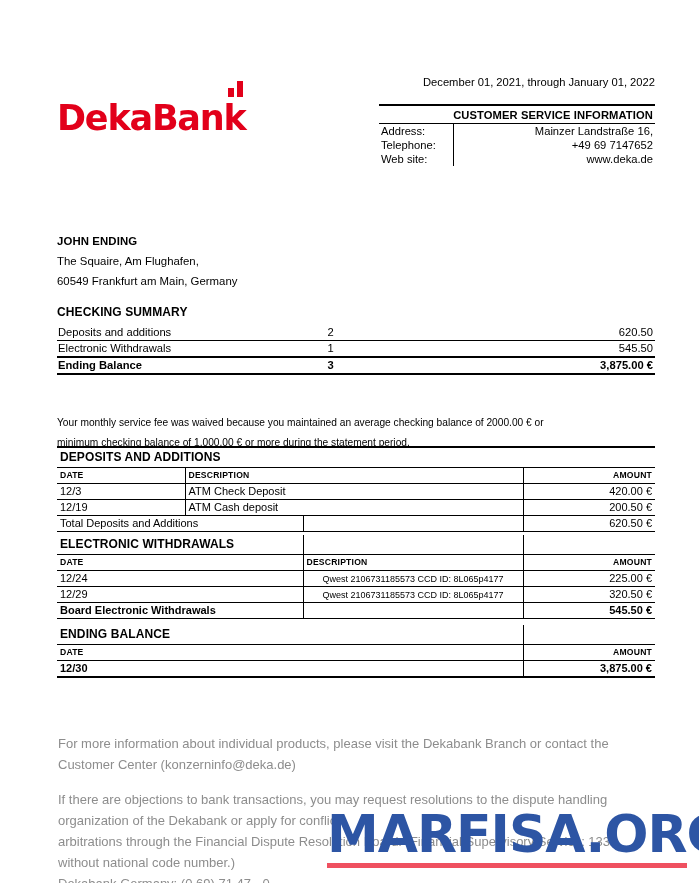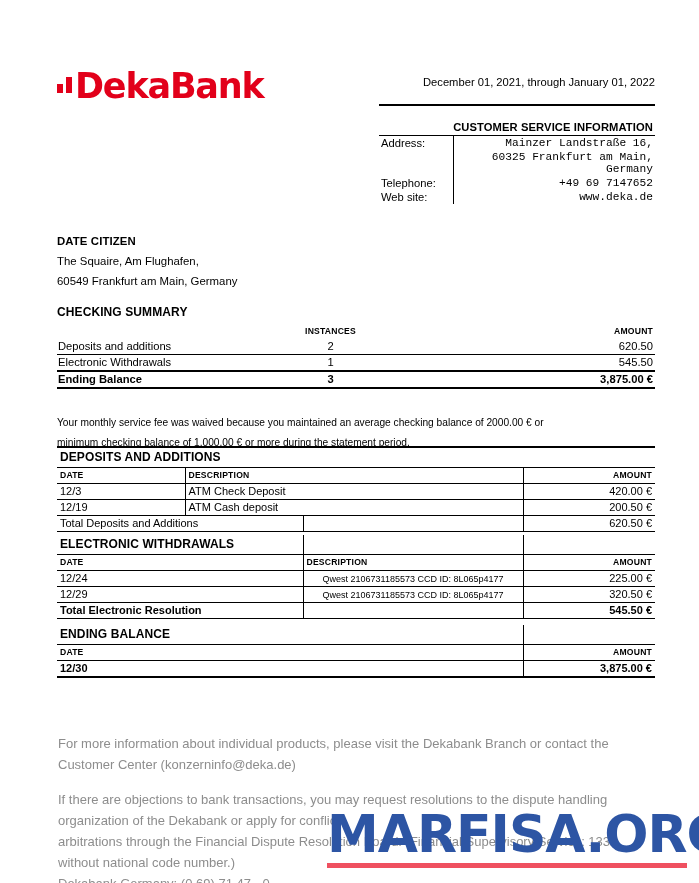--- a/index.html
+++ b/index.html
@@ -25,24 +25,25 @@
   
   .header {
     position: absolute;
     left: 0; right: 0; top: 0;
     height: 215px;
   }
 
   .logo {
     position: absolute;
     left: 57px;
-    top: 66px;
+    top: 81px;
     display: flex;
-    align-items: center;
+    align-items: flex-end;
     height: 40px;
+    flex-direction: column;
   }
   .logo-bars {
     display: flex;
     align-items: flex-end;
     gap: 3px;
     margin-right: 3px;
     margin-bottom: 3px;
   }
   .logo-bar {
     background: #e2001a;
@@ -76,35 +77,34 @@
     top: 104px;
     width: 276px;
     border-collapse: collapse;
     font-size: 11.2px;
   }
   .svc-title-row td {
     border-top: 2px solid #000;
     border-bottom: 1.2px solid #000;
     text-align: right;
     font-weight: bold;
-    padding: 15px 2px 2px 0;
+    padding: 3px 2px 2px 0;
     letter-spacing: 0.1px;
   }
   .svc-table td.lbl {
     width: 72px;
     text-align: left;
     padding: 1px 0 1px 2px;
     vertical-align: top;
     border-right: 1.6px solid #000;
   }
   .svc-table td.val {
     text-align: right;
     padding: 1px 2px 1px 4px;
     vertical-align: top;
-    font-family: Liberation Mono, monospace;
   }
   .svc-table tr.addr-row td.lbl { border-right: 1.6px solid #000; }
 
   
   .customer {
     position: absolute;
     left: 57px;
     top: 231px;
     font-size: 11.4px;
     line-height: 20px;
@@ -268,53 +268,43 @@
     </div>
 
     <table class="svc-table">
       <tbody>
           <tr class="svc-title-row">
         <td colspan="2">CUSTOMER SERVICE INFORMATION</td>
       </tr>
       <tr class="addr-row">
         <td class="lbl">Address:</td>
         <td class="val">Mainzer Landstraße 16,</td>
-      </tr>
-      <tr class="addr-row">
-        <td class="lbl"></td>
-        <td class="val">60325 Frankfurt am Main, Germany</td>
       </tr>
       <tr class="addr-row">
         <td class="lbl">Telephone:</td>
         <td class="val">+49 69 7147652</td>
       </tr>
       <tr class="addr-row">
         <td class="lbl">Web site:</td>
         <td class="val">www.deka.de</td>
       </tr>
     </tbody>
       </table>
   </div>
 
   <div class="customer">
-    <div class="name">DATE CITIZEN</div>
+    <div class="name">JOHN ENDING</div>
     <div>The Squaire, Am Flughafen,</div>
     <div>60549 Frankfurt am Main, Germany</div>
   </div>
 
   <div class="section-title summary-heading">CHECKING SUMMARY</div>
 
   <table class="summary">
     <tbody>
-        <tr class="head">
-      <td class="c-label"></td>
-      <td class="c-inst">INSTANCES</td>
-      <td class="c-gap"></td>
-      <td class="c-amt">AMOUNT</td>
-    </tr>
     <tr>
       <td class="c-label">Deposits and additions</td>
       <td class="c-inst">2</td>
       <td class="c-gap"></td>
       <td class="c-amt">620.50</td>
     </tr>
     <tr class="ln-top">
       <td class="c-label">Electronic Withdrawals</td>
       <td class="c-inst">1</td>
       <td class="c-gap"></td>
@@ -393,21 +383,21 @@
       <td class="date ln-b" colspan="2">12/24</td>
       <td class="mid ln-b vr-l vr-r">Qwest 2106731185573 CCD ID: 8L065p4177</td>
       <td class="amt ln-b">225.00 €</td>
     </tr>
     <tr>
       <td class="date ln-b" colspan="2">12/29</td>
       <td class="mid ln-b vr-l vr-r">Qwest 2106731185573 CCD ID: 8L065p4177</td>
       <td class="amt ln-b">320.50 €</td>
     </tr>
     <tr class="total">
-      <td class="date ln-b" colspan="2">Total Electronic Resolution</td>
+      <td class="date ln-b" colspan="2">Board Electronic Withdrawals</td>
       <td class="ln-b vr-l vr-r"></td>
       <td class="amt ln-b">545.50 €</td>
     </tr>
   </tbody>
     </table>
 
   <table class="stmt" id="ending-table">
     <colgroup>
       <col class="c-date">
         <col class="c-desc">

